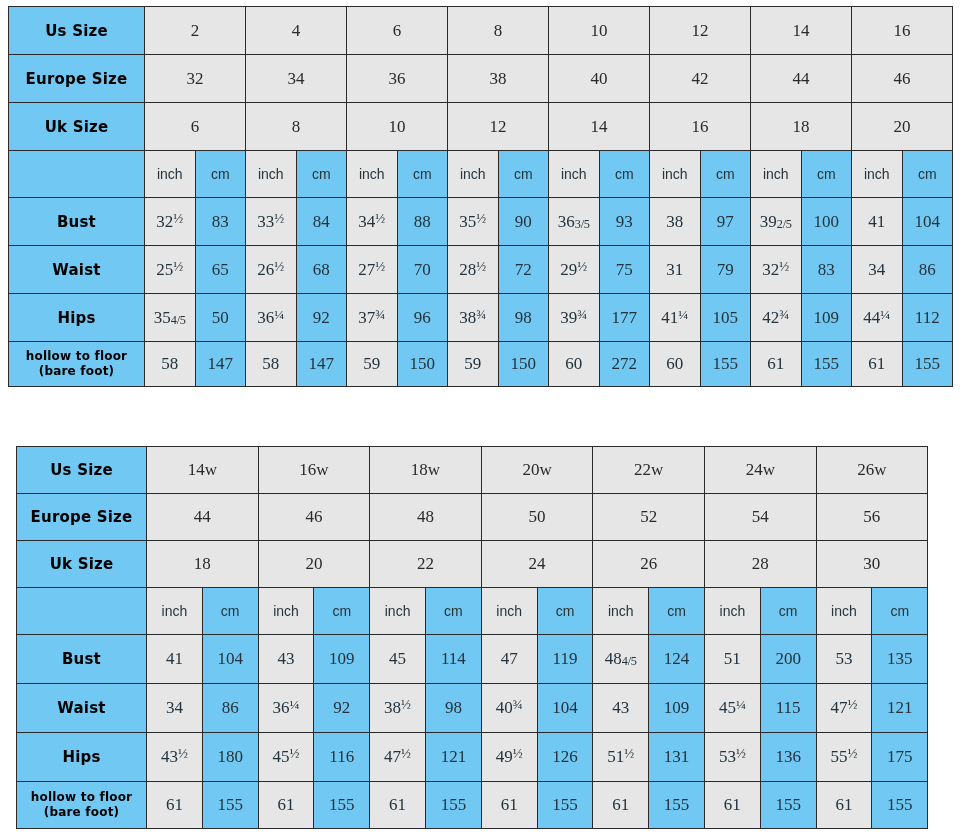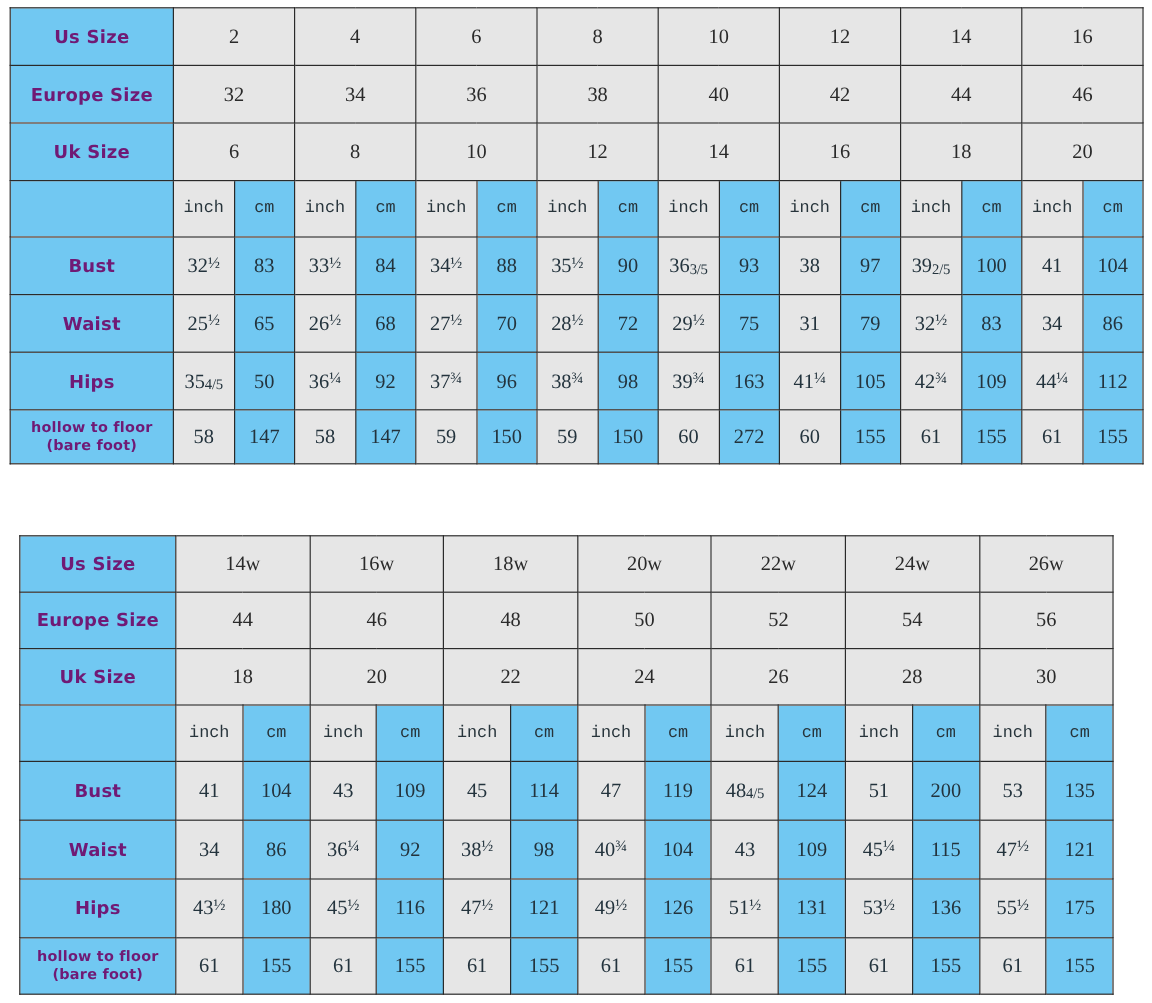--- a/index.html
+++ b/index.html
@@ -42,34 +42,34 @@
   
   td.blue  { background: #71c8f2; }
   td.grey  { background: #e6e6e6; }
 
   
   td.rowlabel {
     font-family: "DejaVu Sans", sans-serif;
     font-weight: bold;
     font-size: 15px;
     letter-spacing: .2px;
-    color: #701a75;
+    color: #000000;
   }
   td.rowlabel.small {
     font-size: 12px;
     line-height: 15px;
     font-weight: bold;
   }
   td.sizeval {
     font-family: "Liberation Serif", serif;
     font-size: 17px;
     color: #2a2a2a;
   }
   td.unit {
-    font-family: Liberation Mono, monospace;
+    font-family: Liberation Sans, sans-serif;
     font-size: 14px;
     color: #27343b;
   }
   td.measure {
     font-family: "Liberation Serif", serif;
     font-size: 17px;
     color: #23333d;
   }
 
   
@@ -207,21 +207,21 @@
             <td class="blue rowlabel" style="height: 47px;">Hips</td>
             <td class="grey measure">35<span class="frflat">4/5</span></td>
             <td class="blue measure">50</td>
             <td class="grey measure">36<span class="fr">¼</span></td>
             <td class="blue measure">92</td>
             <td class="grey measure">37<span class="fr">¾</span></td>
             <td class="blue measure">96</td>
             <td class="grey measure">38<span class="fr">¾</span></td>
             <td class="blue measure">98</td>
             <td class="grey measure">39<span class="fr">¾</span></td>
-            <td class="blue measure">163</td>
+            <td class="blue measure">177</td>
             <td class="grey measure">41<span class="fr">¼</span></td>
             <td class="blue measure">105</td>
             <td class="grey measure">42<span class="fr">¾</span></td>
             <td class="blue measure">109</td>
             <td class="grey measure">44<span class="fr">¼</span></td>
             <td class="blue measure">112</td>
           </tr>
           <tr>
             <td class="blue rowlabel small" style="height: 44px;"><span>hollow to floor</span><br><span>(bare foot)</span></td>
             <td class="grey measure">58</td>

